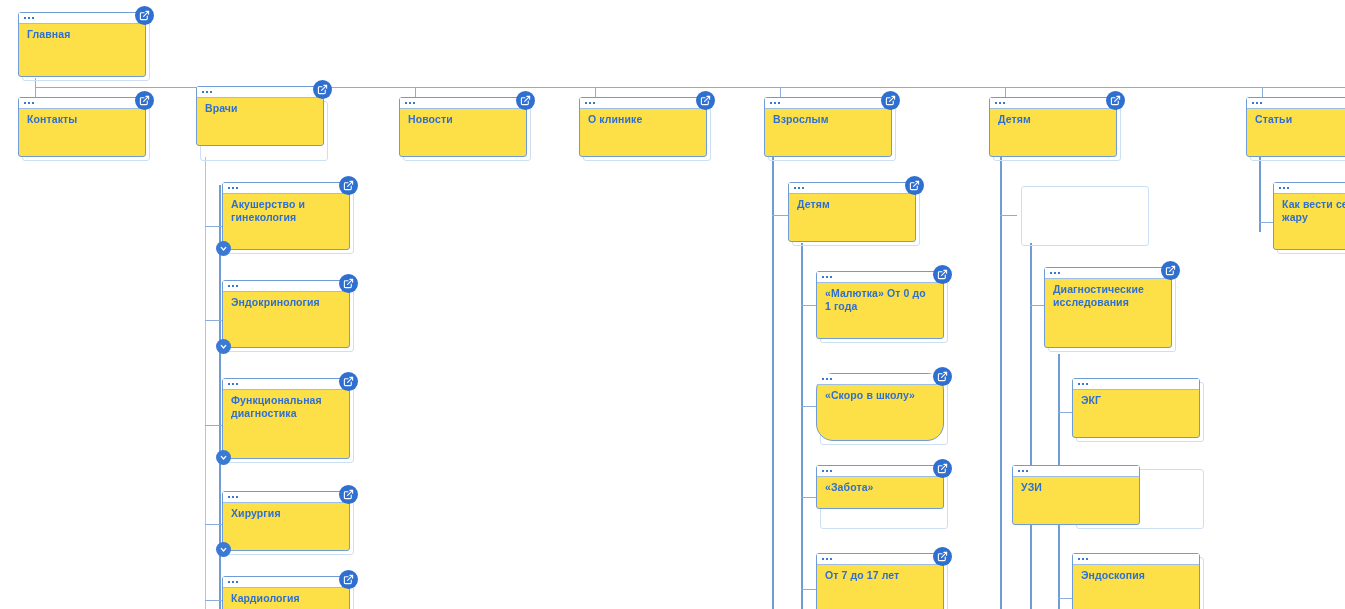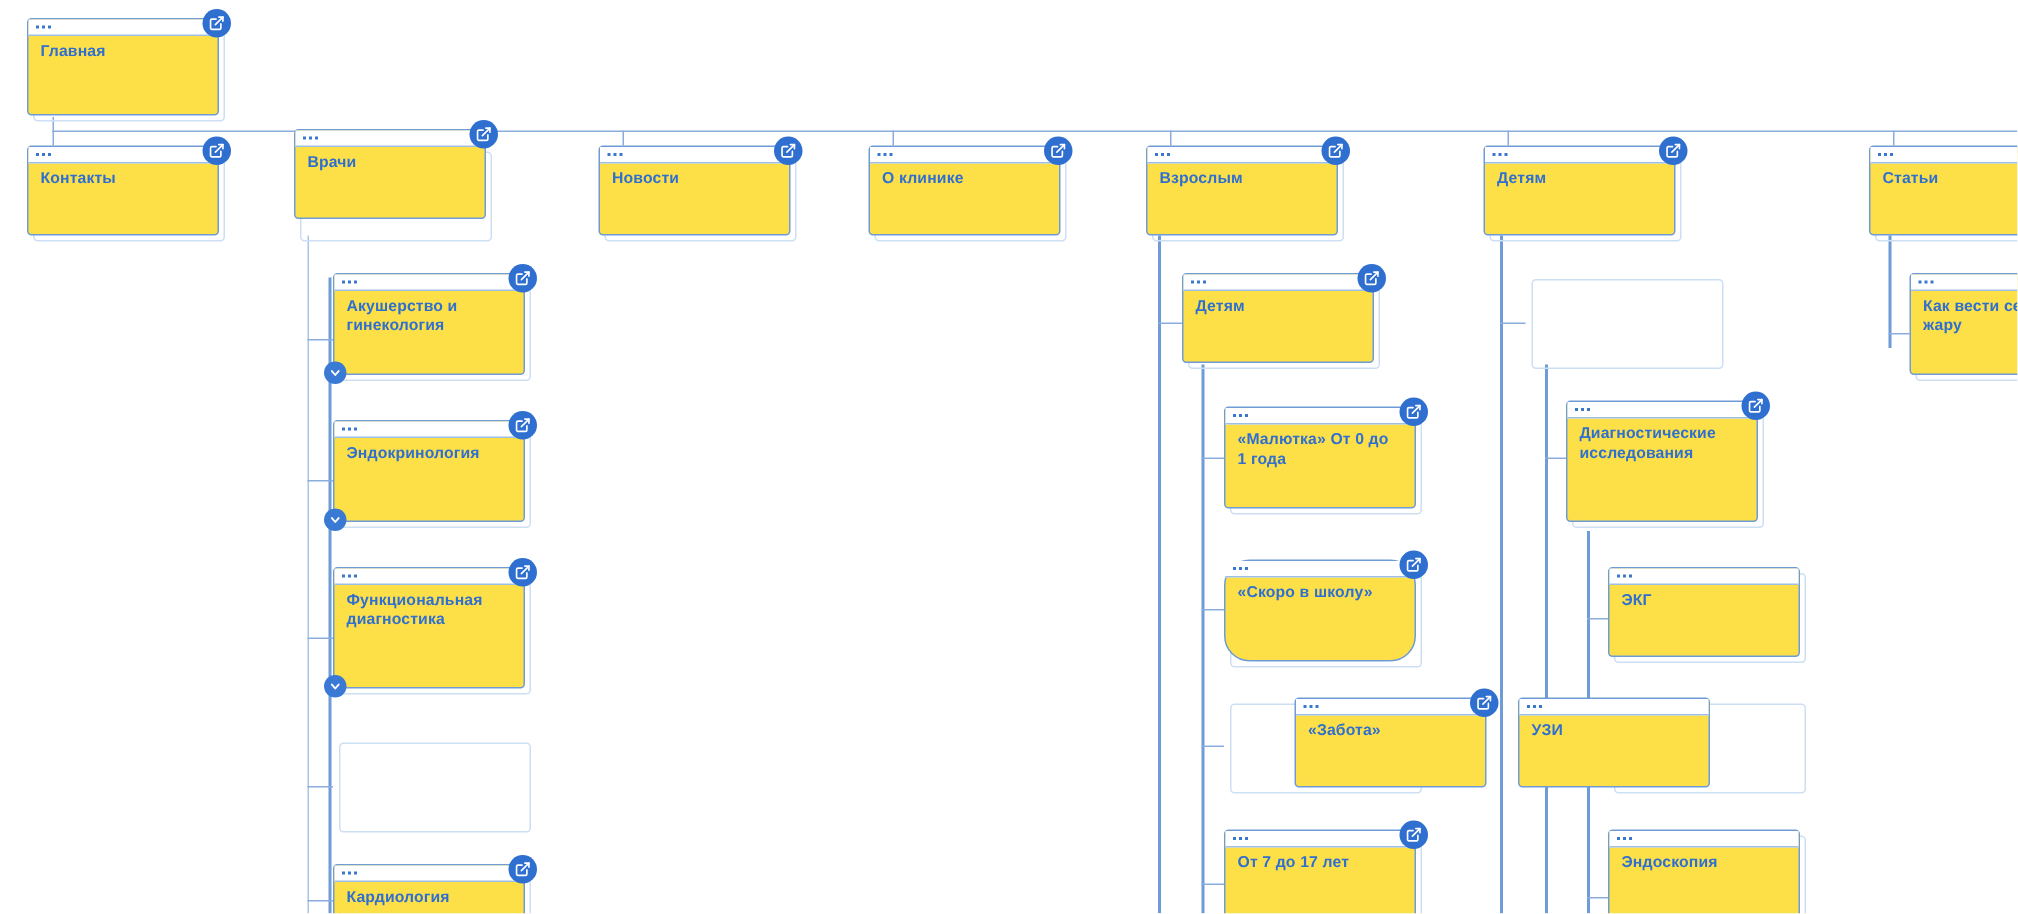--- a/index.html
+++ b/index.html
@@ -342,20 +342,40 @@
         </svg>
     </div>
     <div class="badge badge-expand">
       <svg width="9" height="9" viewBox="0 0 24 24" fill="none" stroke="#ffffff" stroke-width="3.4" stroke-linecap="round" stroke-linejoin="round">
           <polyline points="6 9 12 16 18 9"></polyline>
         </svg>
     </div>
   </div>
 
   <div class="card-shadow" style="left:226px; top:495px; width:128px; height:60px;"></div>
+  <div class="card" style="left:222px; top:491px; width:128px; height:60px;">
+    <div class="card-bar">
+      <span class="dot"></span>
+        <span class="dot"></span>
+        <span class="dot"></span>
+    </div>
+    <div class="card-title">Хирургия</div>
+    <div class="badge badge-link">
+      <svg width="11" height="11" viewBox="0 0 24 24" fill="none" stroke="#ffffff" stroke-width="2.4" stroke-linecap="round" stroke-linejoin="round">
+          <path d="M18 13v6a2 2 0 0 1-2 2H5a2 2 0 0 1-2-2V8a2 2 0 0 1 2-2h6"></path>
+          <polyline points="15 3 21 3 21 9"></polyline>
+          <line x1="10" y1="14" x2="21" y2="3"></line>
+        </svg>
+    </div>
+    <div class="badge badge-expand">
+      <svg width="9" height="9" viewBox="0 0 24 24" fill="none" stroke="#ffffff" stroke-width="3.4" stroke-linecap="round" stroke-linejoin="round">
+          <polyline points="6 9 12 16 18 9"></polyline>
+        </svg>
+    </div>
+  </div>
 
   <div class="card-shadow" style="left:226px; top:580px; width:128px; height:60px;"></div>
   <div class="card" style="left:222px; top:576px; width:128px; height:60px;">
     <div class="card-bar">
       <span class="dot"></span>
         <span class="dot"></span>
         <span class="dot"></span>
     </div>
     <div class="card-title">Кардиология</div>
     <div class="badge badge-link">
@@ -412,21 +432,21 @@
     <div class="badge badge-link">
       <svg width="11" height="11" viewBox="0 0 24 24" fill="none" stroke="#ffffff" stroke-width="2.4" stroke-linecap="round" stroke-linejoin="round">
           <path d="M18 13v6a2 2 0 0 1-2 2H5a2 2 0 0 1-2-2V8a2 2 0 0 1 2-2h6"></path>
           <polyline points="15 3 21 3 21 9"></polyline>
           <line x1="10" y1="14" x2="21" y2="3"></line>
         </svg>
     </div>
   </div>
 
   <div class="card-shadow" style="left:820px; top:469px; width:128px; height:60px;"></div>
-  <div class="card" style="left:816px; top:465px; width:128px; height:60px;margin-left:47px;">
+  <div class="card" style="left:816px; top:465px; width:128px; height:44px;">
     <div class="card-bar">
       <span class="dot"></span>
         <span class="dot"></span>
         <span class="dot"></span>
     </div>
     <div class="card-title">«Забота»</div>
     <div class="badge badge-link">
       <svg width="11" height="11" viewBox="0 0 24 24" fill="none" stroke="#ffffff" stroke-width="2.4" stroke-linecap="round" stroke-linejoin="round">
           <path d="M18 13v6a2 2 0 0 1-2 2H5a2 2 0 0 1-2-2V8a2 2 0 0 1 2-2h6"></path>
           <polyline points="15 3 21 3 21 9"></polyline>

